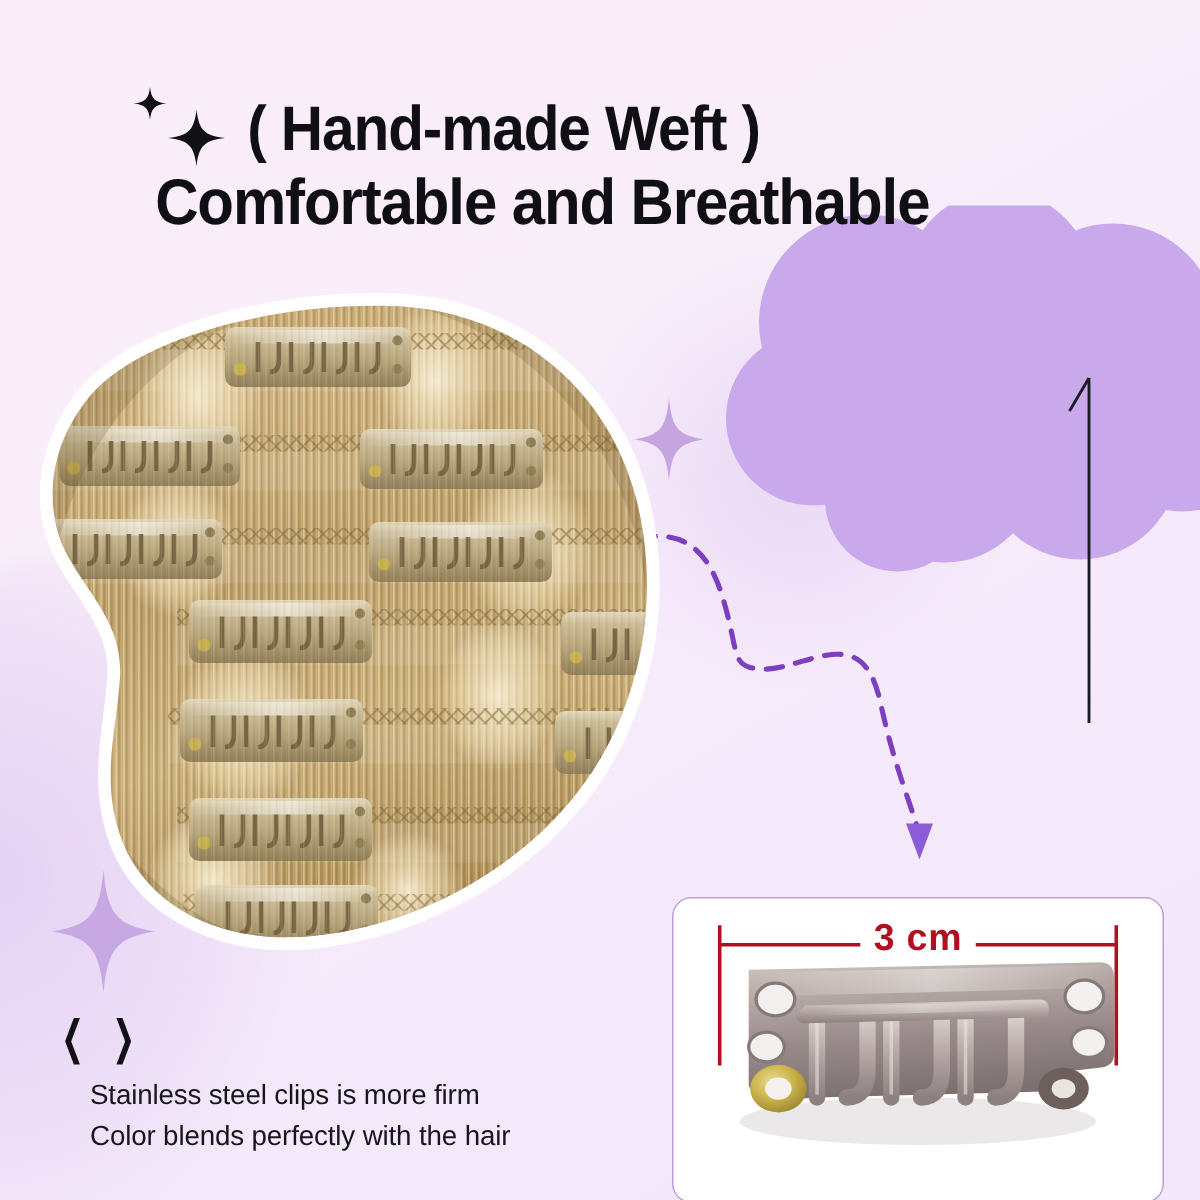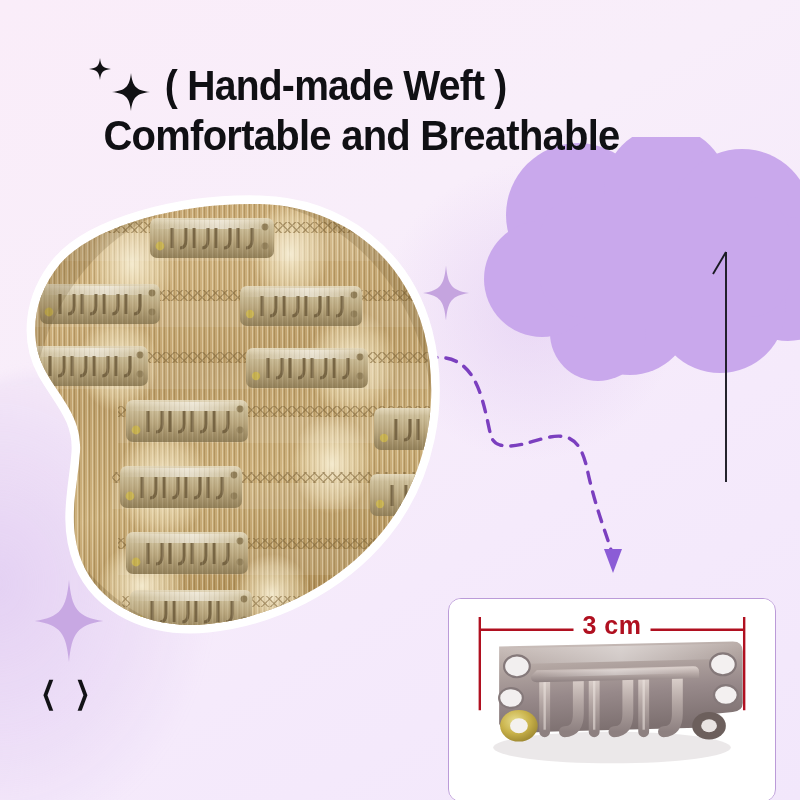--- a/index.html
+++ b/index.html
@@ -547,20 +547,24 @@
         <rect x="0" y="0" width="420" height="450" fill="url(#strandsV)" opacity="0.28"></rect>
         <ellipse cx="210" cy="225" rx="230" ry="250" fill="none" stroke="rgba(90,66,30,0.18)" stroke-width="60"></ellipse>
       </g>
     </svg>
   </div>
 
   <div class="feature-block">
     <div class="feature-title">
       <span class="chev">❬</span>
       <span class="chev">❭</span>
+    </div>
+    <div class="feature-sub">
+      <div>Stainless steel clips is more firm</div>
+      <div>Color blends perfectly with the hair</div>
     </div>
   </div>
 
   <div class="clip-card">
     <div class="clip-card-inner">
 
       <svg class="clip-photo" viewBox="0 0 328 204" preserveAspectRatio="xMidYMid meet">
         <defs>
           <linearGradient id="bodyG" x1="0" y1="0" x2="0.2" y2="1">
             <stop offset="0%" stop-color="#cfc4c0"></stop>

